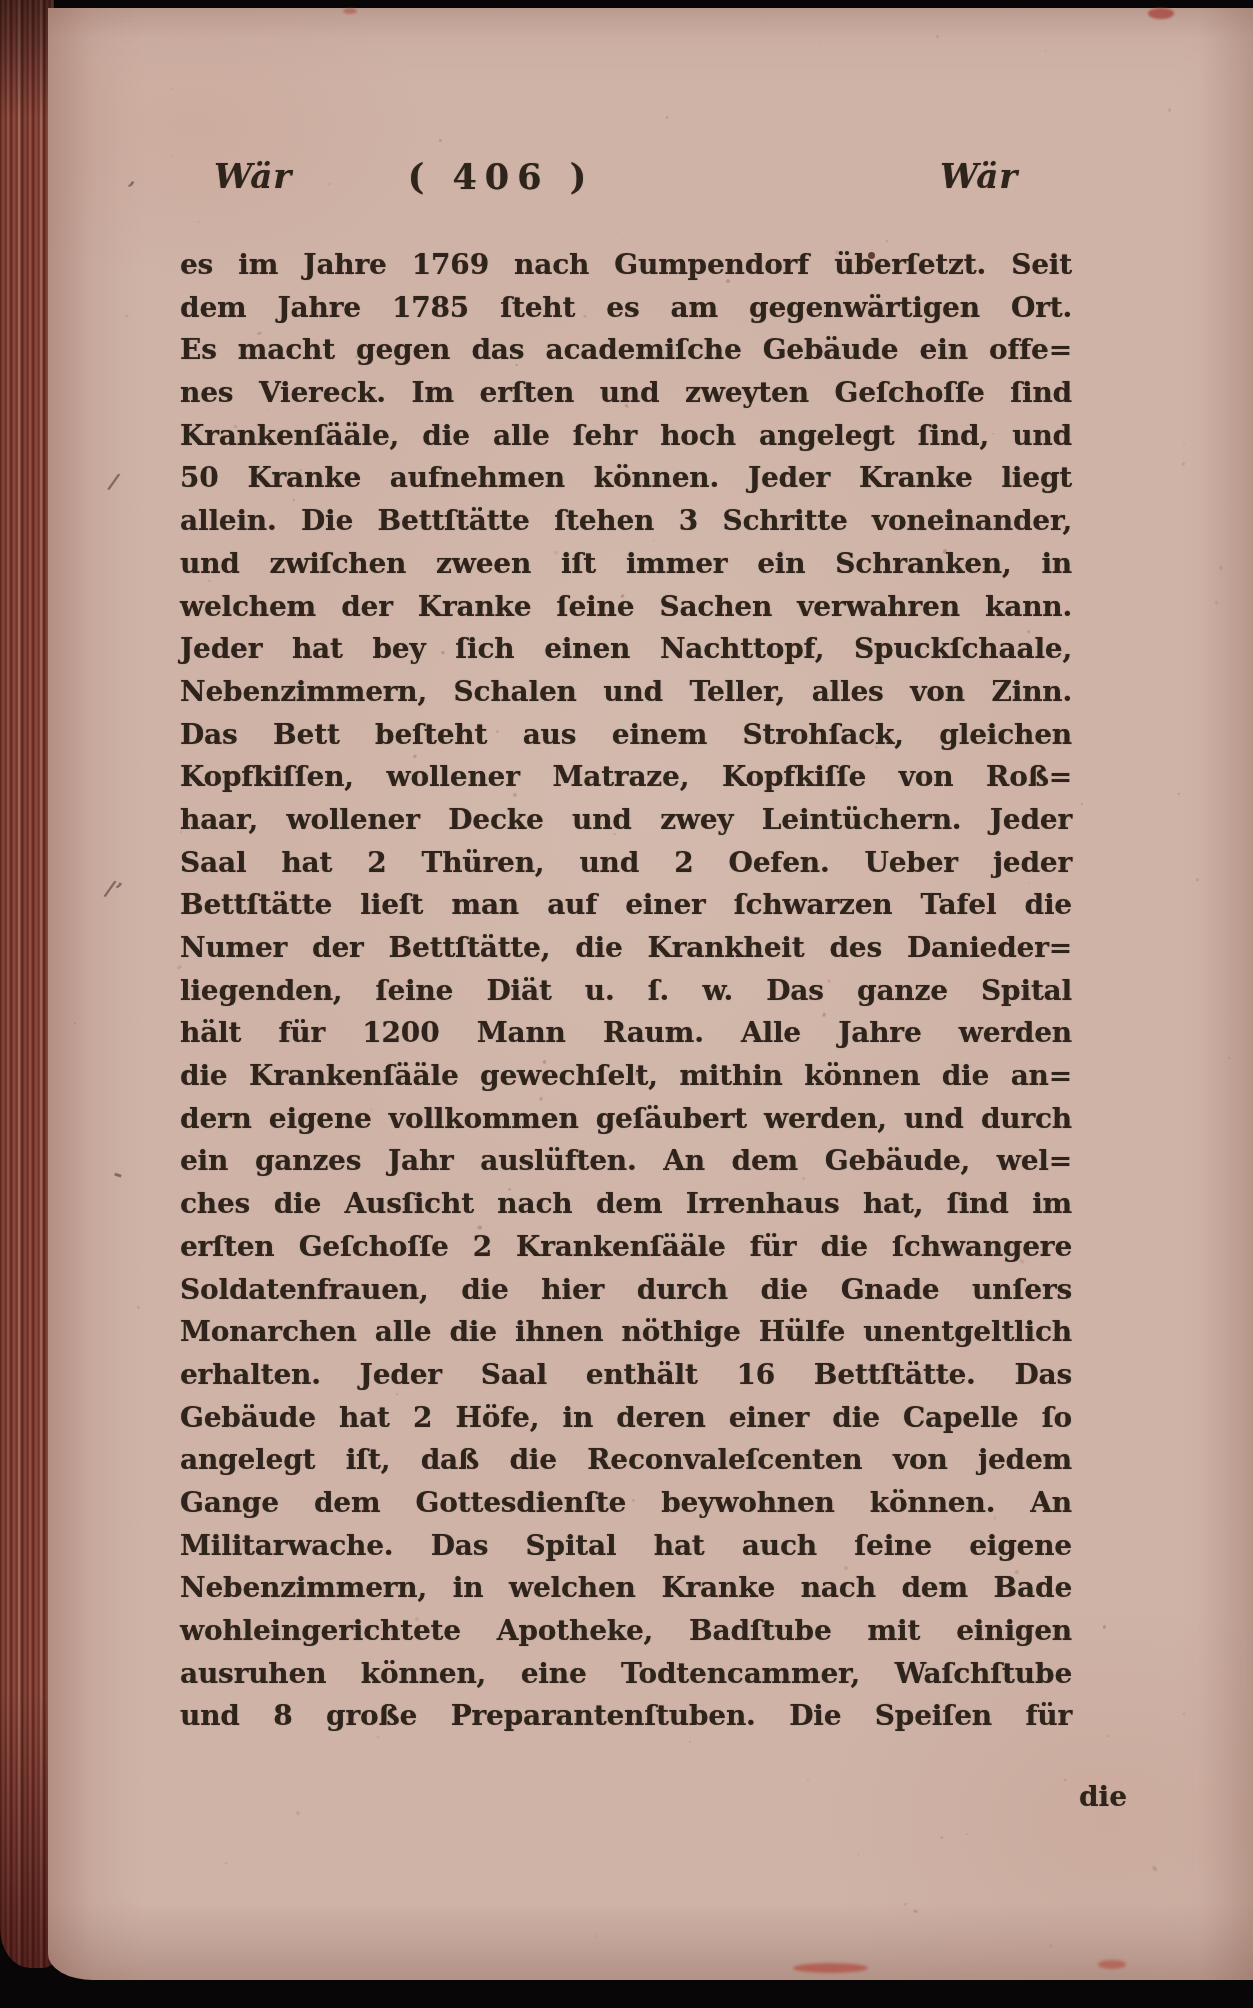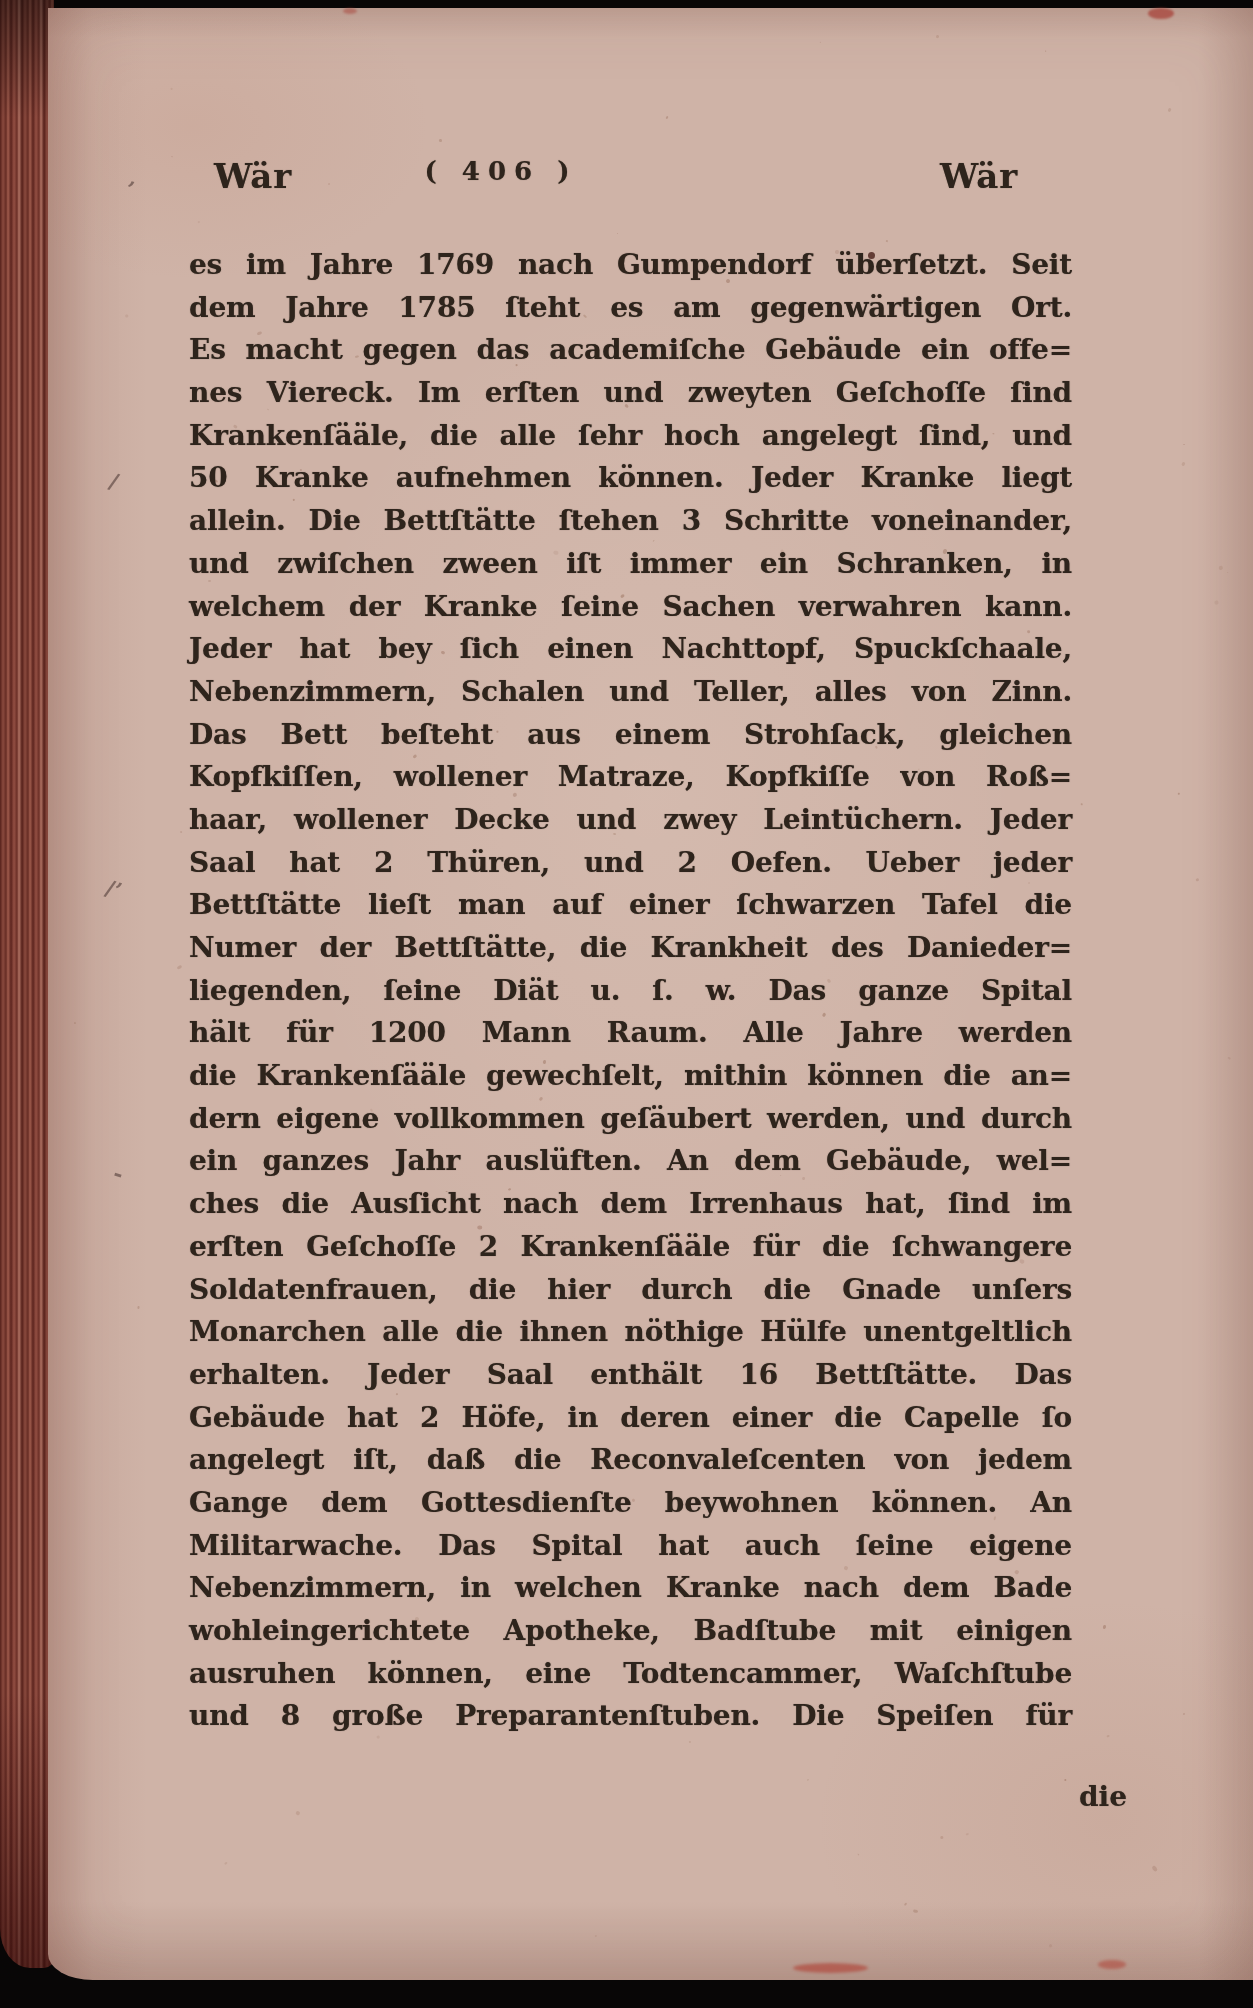--- a/index.html
+++ b/index.html
@@ -44,41 +44,41 @@
   .speckles i{position:absolute;display:block;pointer-events:none;}
   .stain{position:absolute;pointer-events:none;}
 
   
   .running-header{
     position:absolute;left:0;top:148px;width:100%;height:48px;
     color:var(--ink);
     font-weight:bold;font-size:34px;
     text-shadow:0 0 1px rgba(46,36,28,.55);
   }
-  .catchtitle{position:absolute;letter-spacing:1px;}
+  .catchtitle{position:absolute;letter-spacing:1px;font-style:italic;}
   .catchtitle.left{left:166px;}
   .catchtitle.right{left:892px;}
   .pagenum{
     position:absolute;left:348px;width:210px;text-align:center;
-    letter-spacing:8px;font-size:26px;
+    letter-spacing:8px;font-size:35px;
   }
 
   
   .text-block{
     position:absolute;left:132px;top:236px;width:892px;
     color:var(--ink);
     font-weight:bold;font-size:28px;line-height:42.7px;
     text-shadow:0 0 1px rgba(46,36,28,.5);
     letter-spacing:-0.2px;
   }
   .text-block .line{
     text-align:justify;
     text-align-last:justify;
     white-space:normal;
-    height:42.7px;overflow:visible;margin-left:9px;
+    height:42.7px;overflow:visible;
   }
   .catchword{
     position:absolute;top:1772px;right:126px;
     color:var(--ink);font-weight:bold;font-size:28px;
     text-shadow:0 0 1px rgba(46,36,28,.5);
   }
 
   
   .margin-mark{
     position:absolute;color:rgba(70,50,45,.55);

